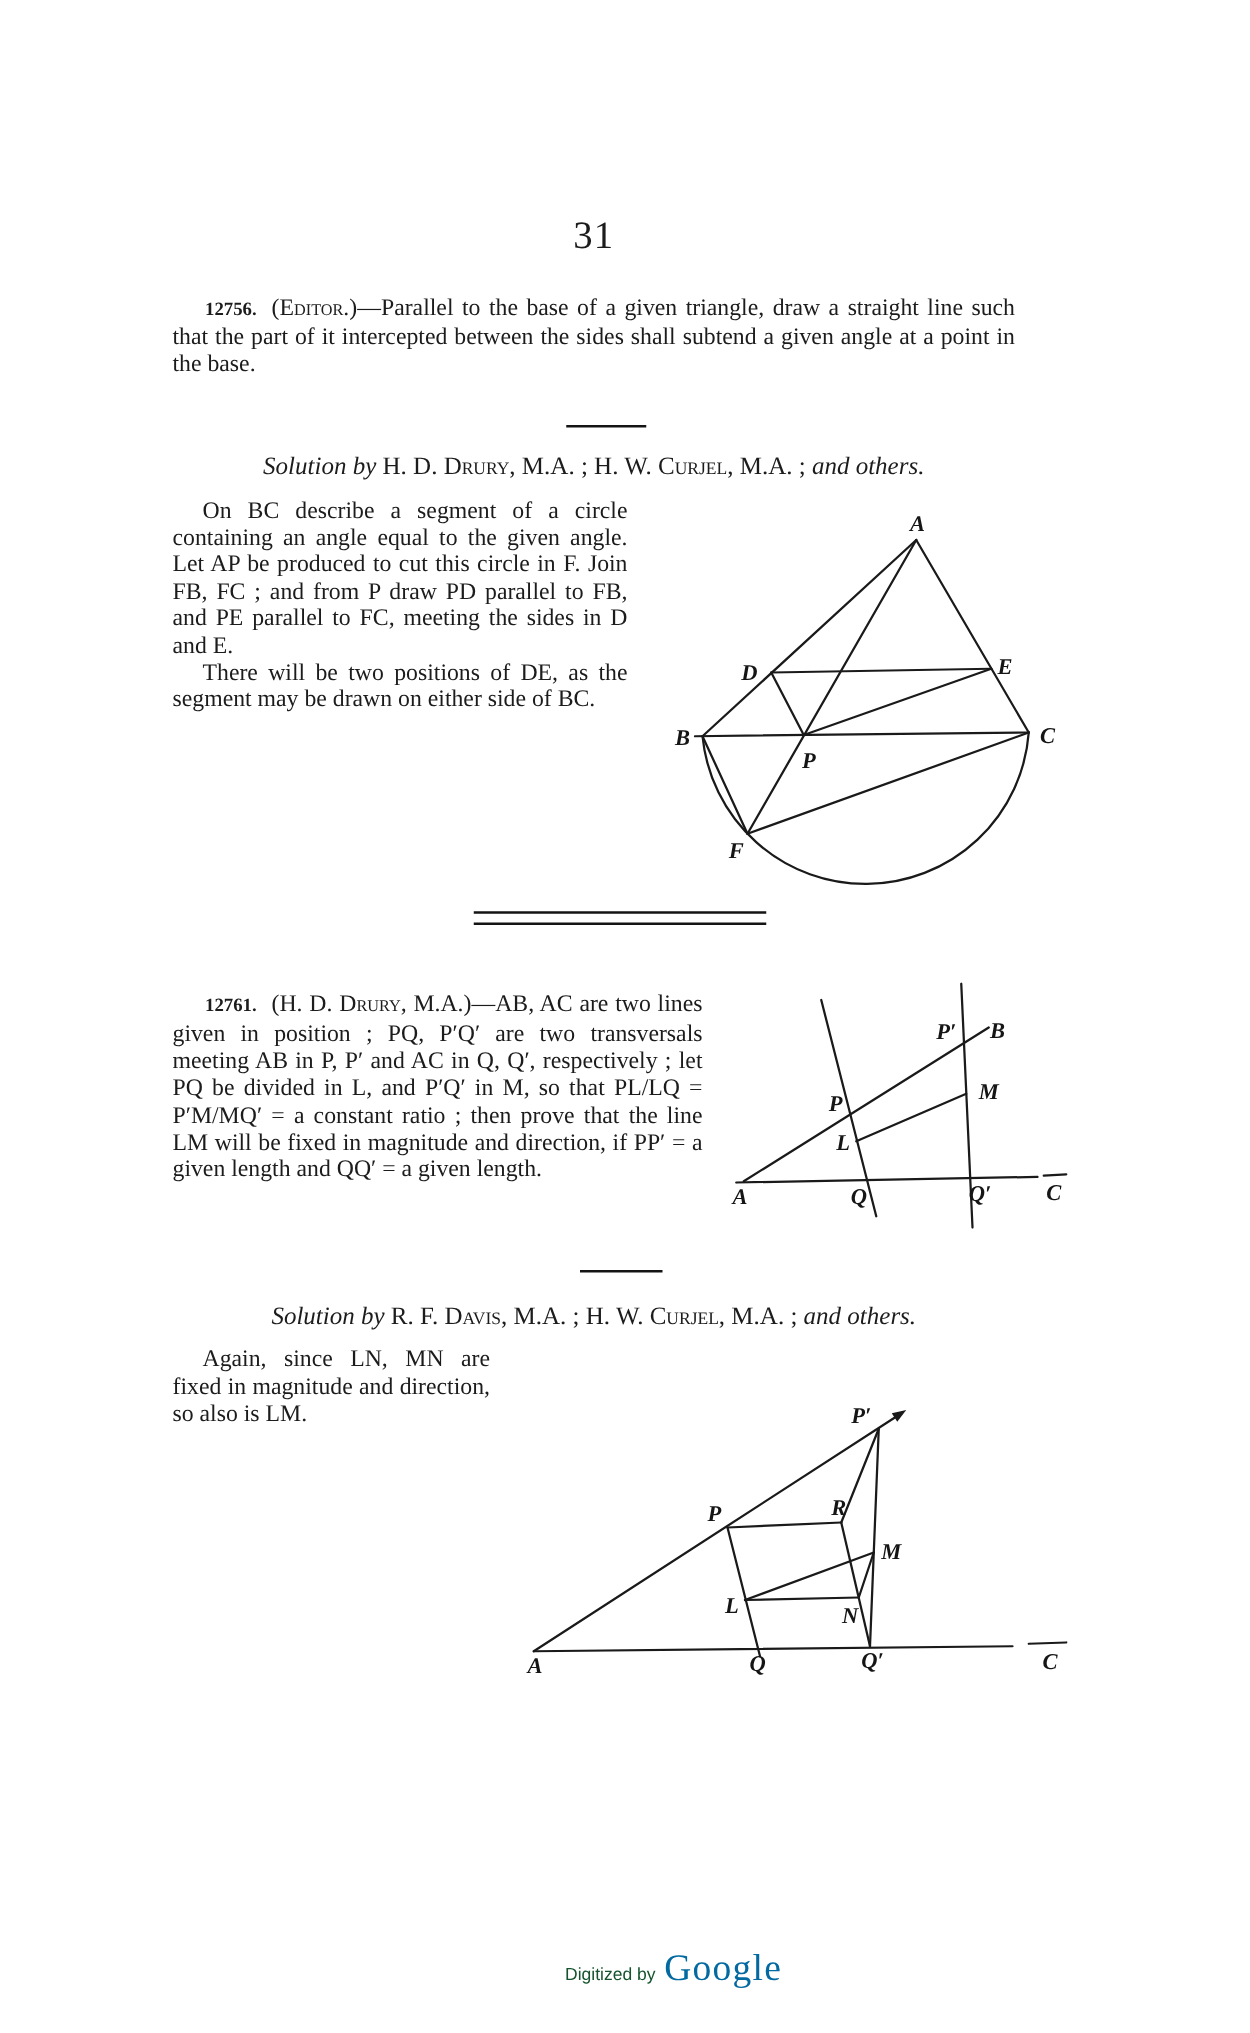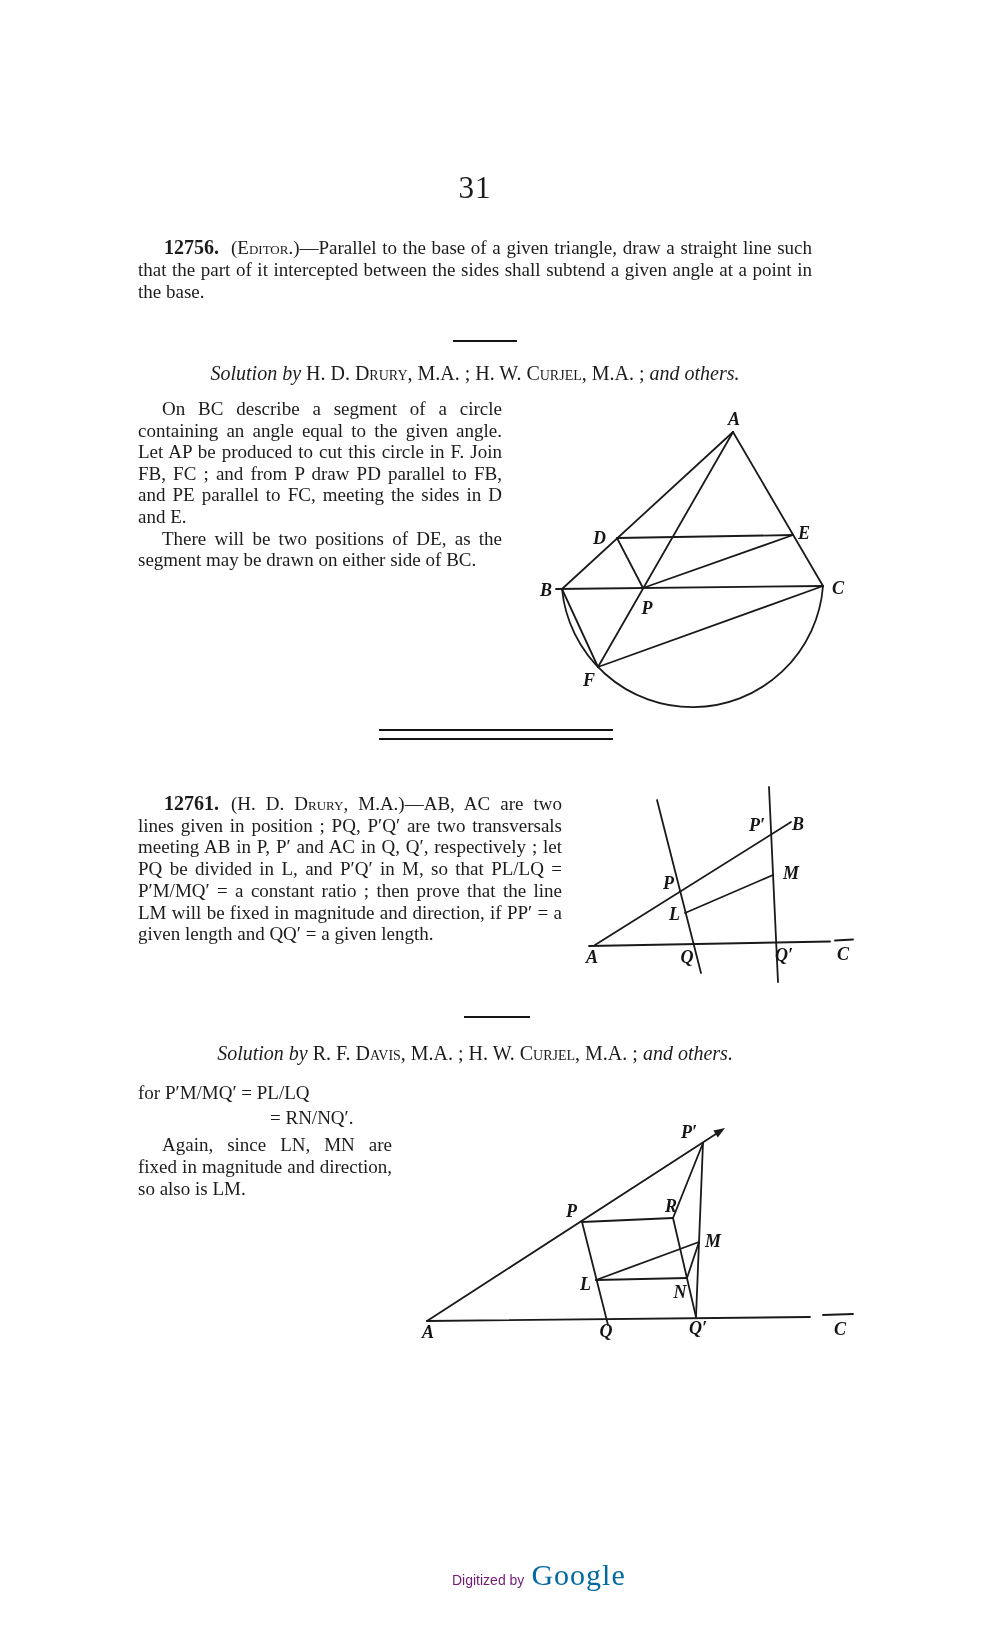--- a/index.html
+++ b/index.html
@@ -10,21 +10,21 @@
   }
   .abs{position:absolute;}
   .pageno{
     left:138px;top:170px;width:674px;text-align:center;
     font-size:31px;letter-spacing:1px;
   }
   .para{
     font-size:19px;line-height:22px;text-align:justify;
   }
   .para p{margin:0;text-indent:26px;}
-  .pnum{font-weight:bold;font-size:20px;margin-right:12px;}
+  .pnum{font-weight:bold;font-size:15px;margin-right:12px;}
   .sc{font-variant:small-caps;}
   .prob1{left:138px;top:236px;width:674px;}
   .rule{border-top:2.5px solid #141414;height:0;}
   .rule1{left:453px;top:340px;width:64px;}
   .rule2{left:464px;top:1016px;width:66px;}
   .dblrule{
     left:379px;top:729px;width:234px;height:7px;
     border-top:2.5px solid #141414;border-bottom:2.5px solid #141414;
   }
   .heading{
@@ -44,21 +44,21 @@
   svg.fig text{
     font-family:"Liberation Serif","DejaVu Serif",serif;
     font-size:18px;font-weight:bold;font-style:italic;fill:#151515;
   }
   svg.fig polygon{fill:#1a1a1a;stroke:none;}
   .watermark{
     left:452px;top:1558px;display:flex;align-items:baseline;gap:7px;
   }
   .wm-prefix{
     font-family:"Liberation Sans","DejaVu Sans",sans-serif;
-    font-size:14px;color:#701a75;
+    font-size:14px;color:#14532d;
   }
   .wm-logo{
     font-family:"Liberation Serif","DejaVu Serif",serif;
     font-size:30px;color:#0369a1;letter-spacing:1px;
   }
 </style>
 </head>
 <body>
 
 <div class="abs pageno">31</div>
@@ -122,24 +122,20 @@
   <text x="843" y="960" text-anchor="middle">C</text>
 </svg>
 
 <div class="abs rule rule2"></div>
 
 <div class="abs heading heading2">
   <i>Solution by </i><span class="sc">R. F. Davis, M.A. ; H. W. Curjel, M.A. ; </span><i>and others.</i>
 </div>
 
 <div class="abs para sol2text">
-  <div class="formula">
-    <div>for P′M/MQ′ = PL/LQ</div>
-    <div class="f2">= RN/NQ′.</div>
-  </div>
   <p>Again, since LN, MN are fixed in magnitude and direction, so also is LM.</p>
 </div>
 
 <svg class="fig" style="left:402px;top:1102px" width="478" height="242" viewBox="402 1102 478 242">
   <line x1="427" y1="1321" x2="810" y2="1317"></line>
   <line x1="823" y1="1315" x2="853" y2="1314"></line>
   <line x1="427" y1="1321" x2="719" y2="1132"></line>
   <polygon points="725,1128 717.8,1137.4 713.4,1130.6"></polygon>
   <line x1="582" y1="1222" x2="608" y2="1325"></line>
   <line x1="582" y1="1222" x2="673" y2="1218"></line>

